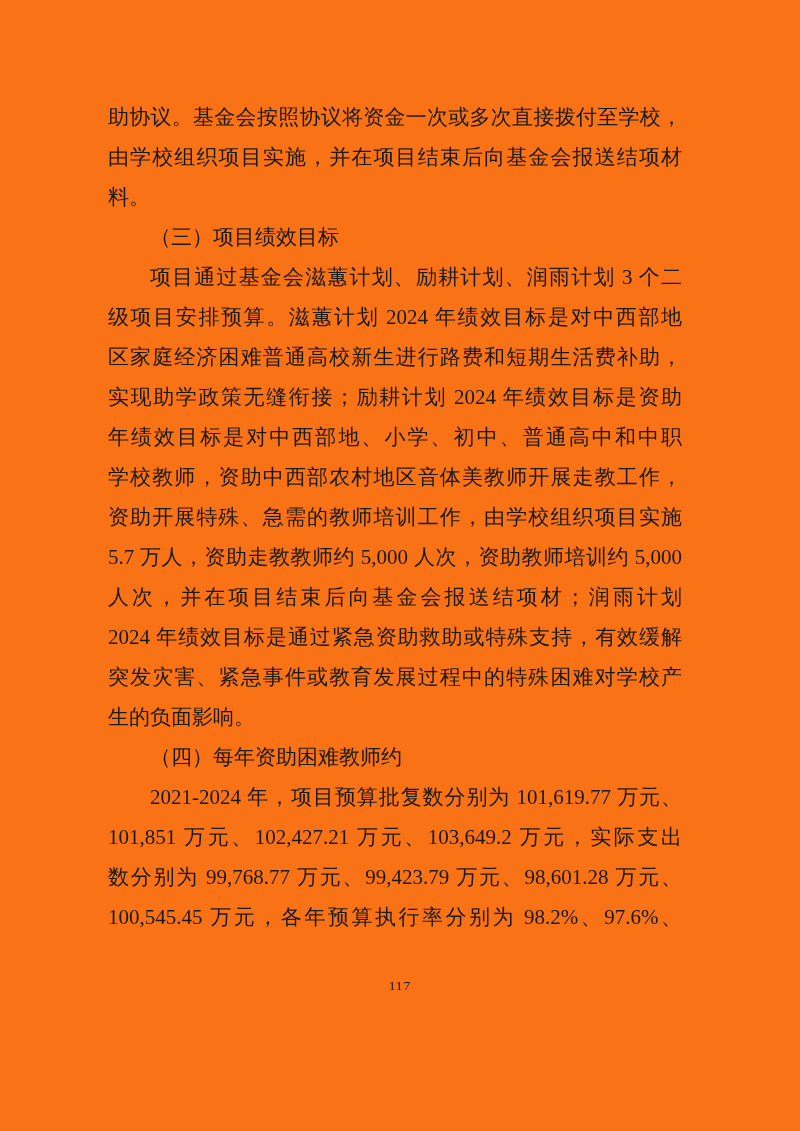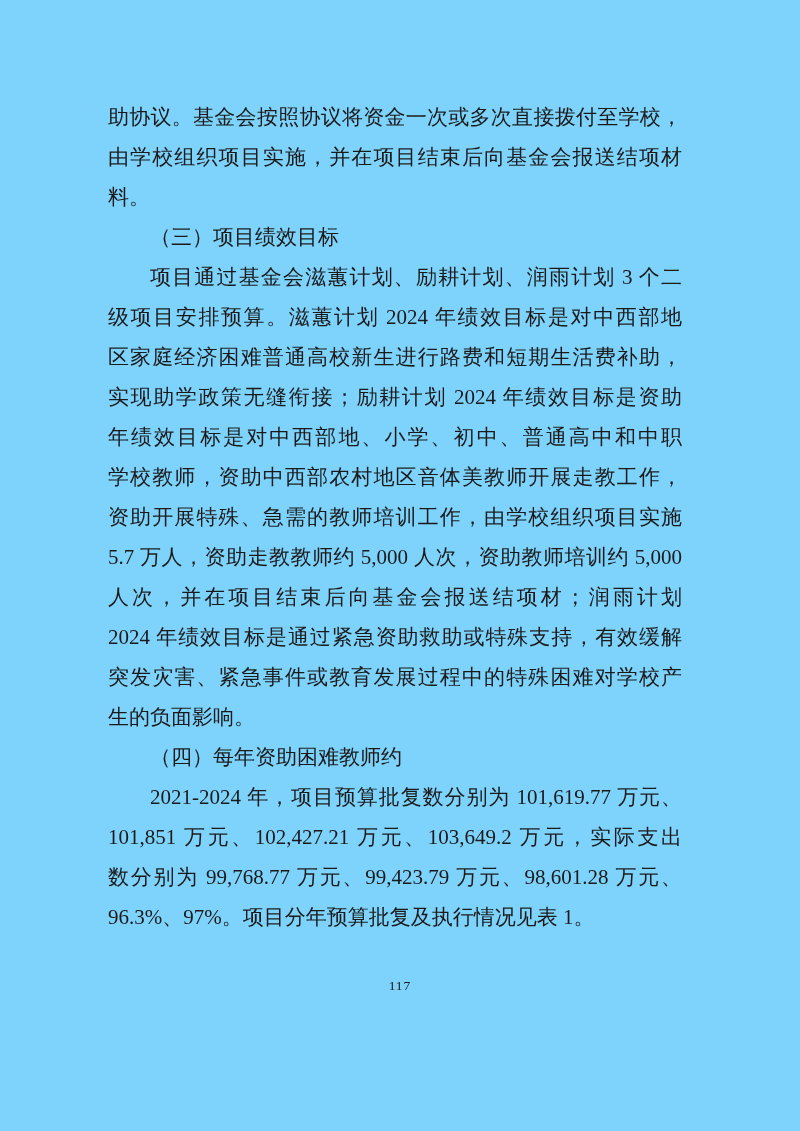--- a/index.html
+++ b/index.html
@@ -4,21 +4,21 @@
 <style>
   html, body {
     margin: 0;
     padding: 0;
     background: #ffffff;
   }
   .page {
     position: relative;
     width: 800px;
     height: 1131px;
-    background: #7dd3fc;
+    background: #f97316;
     font-family: "Liberation Serif", "DejaVu Serif", serif;
     color: #1a1a1a;
     overflow: hidden;
   }
   .content {
     position: absolute;
     left: 108px;
     top: 97px;
     width: 574px;
   }
@@ -68,16 +68,16 @@
     <div class="ln fill">资助开展特殊、急需的教师培训工作，由学校组织项目实施</div>
     <div class="ln fill">5.7 万人，资助走教教师约 5,000 人次，资助教师培训约 5,000</div>
     <div class="ln fill">人次，并在项目结束后向基金会报送结项材；润雨计划</div>
     <div class="ln fill">2024 年绩效目标是通过紧急资助救助或特殊支持，有效缓解</div>
     <div class="ln fill">突发灾害、紧急事件或教育发展过程中的特殊困难对学校产</div>
     <div class="ln">生的负面影响。</div>
     <div class="ln indent">（四）每年资助困难教师约</div>
     <div class="ln fill indent">2021-2024 年，项目预算批复数分别为 101,619.77 万元、</div>
     <div class="ln fill">101,851 万元、102,427.21 万元、103,649.2 万元，实际支出</div>
     <div class="ln fill">数分别为 99,768.77 万元、99,423.79 万元、98,601.28 万元、</div>
-    <div class="ln">96.3%、97%。项目分年预算批复及执行情况见表 1。</div>
+    <div class="ln fill">100,545.45 万元，各年预算执行率分别为 98.2%、97.6%、</div>
   </div>
   <div class="pageno">117</div>
 </div>
 
 </body></html>

